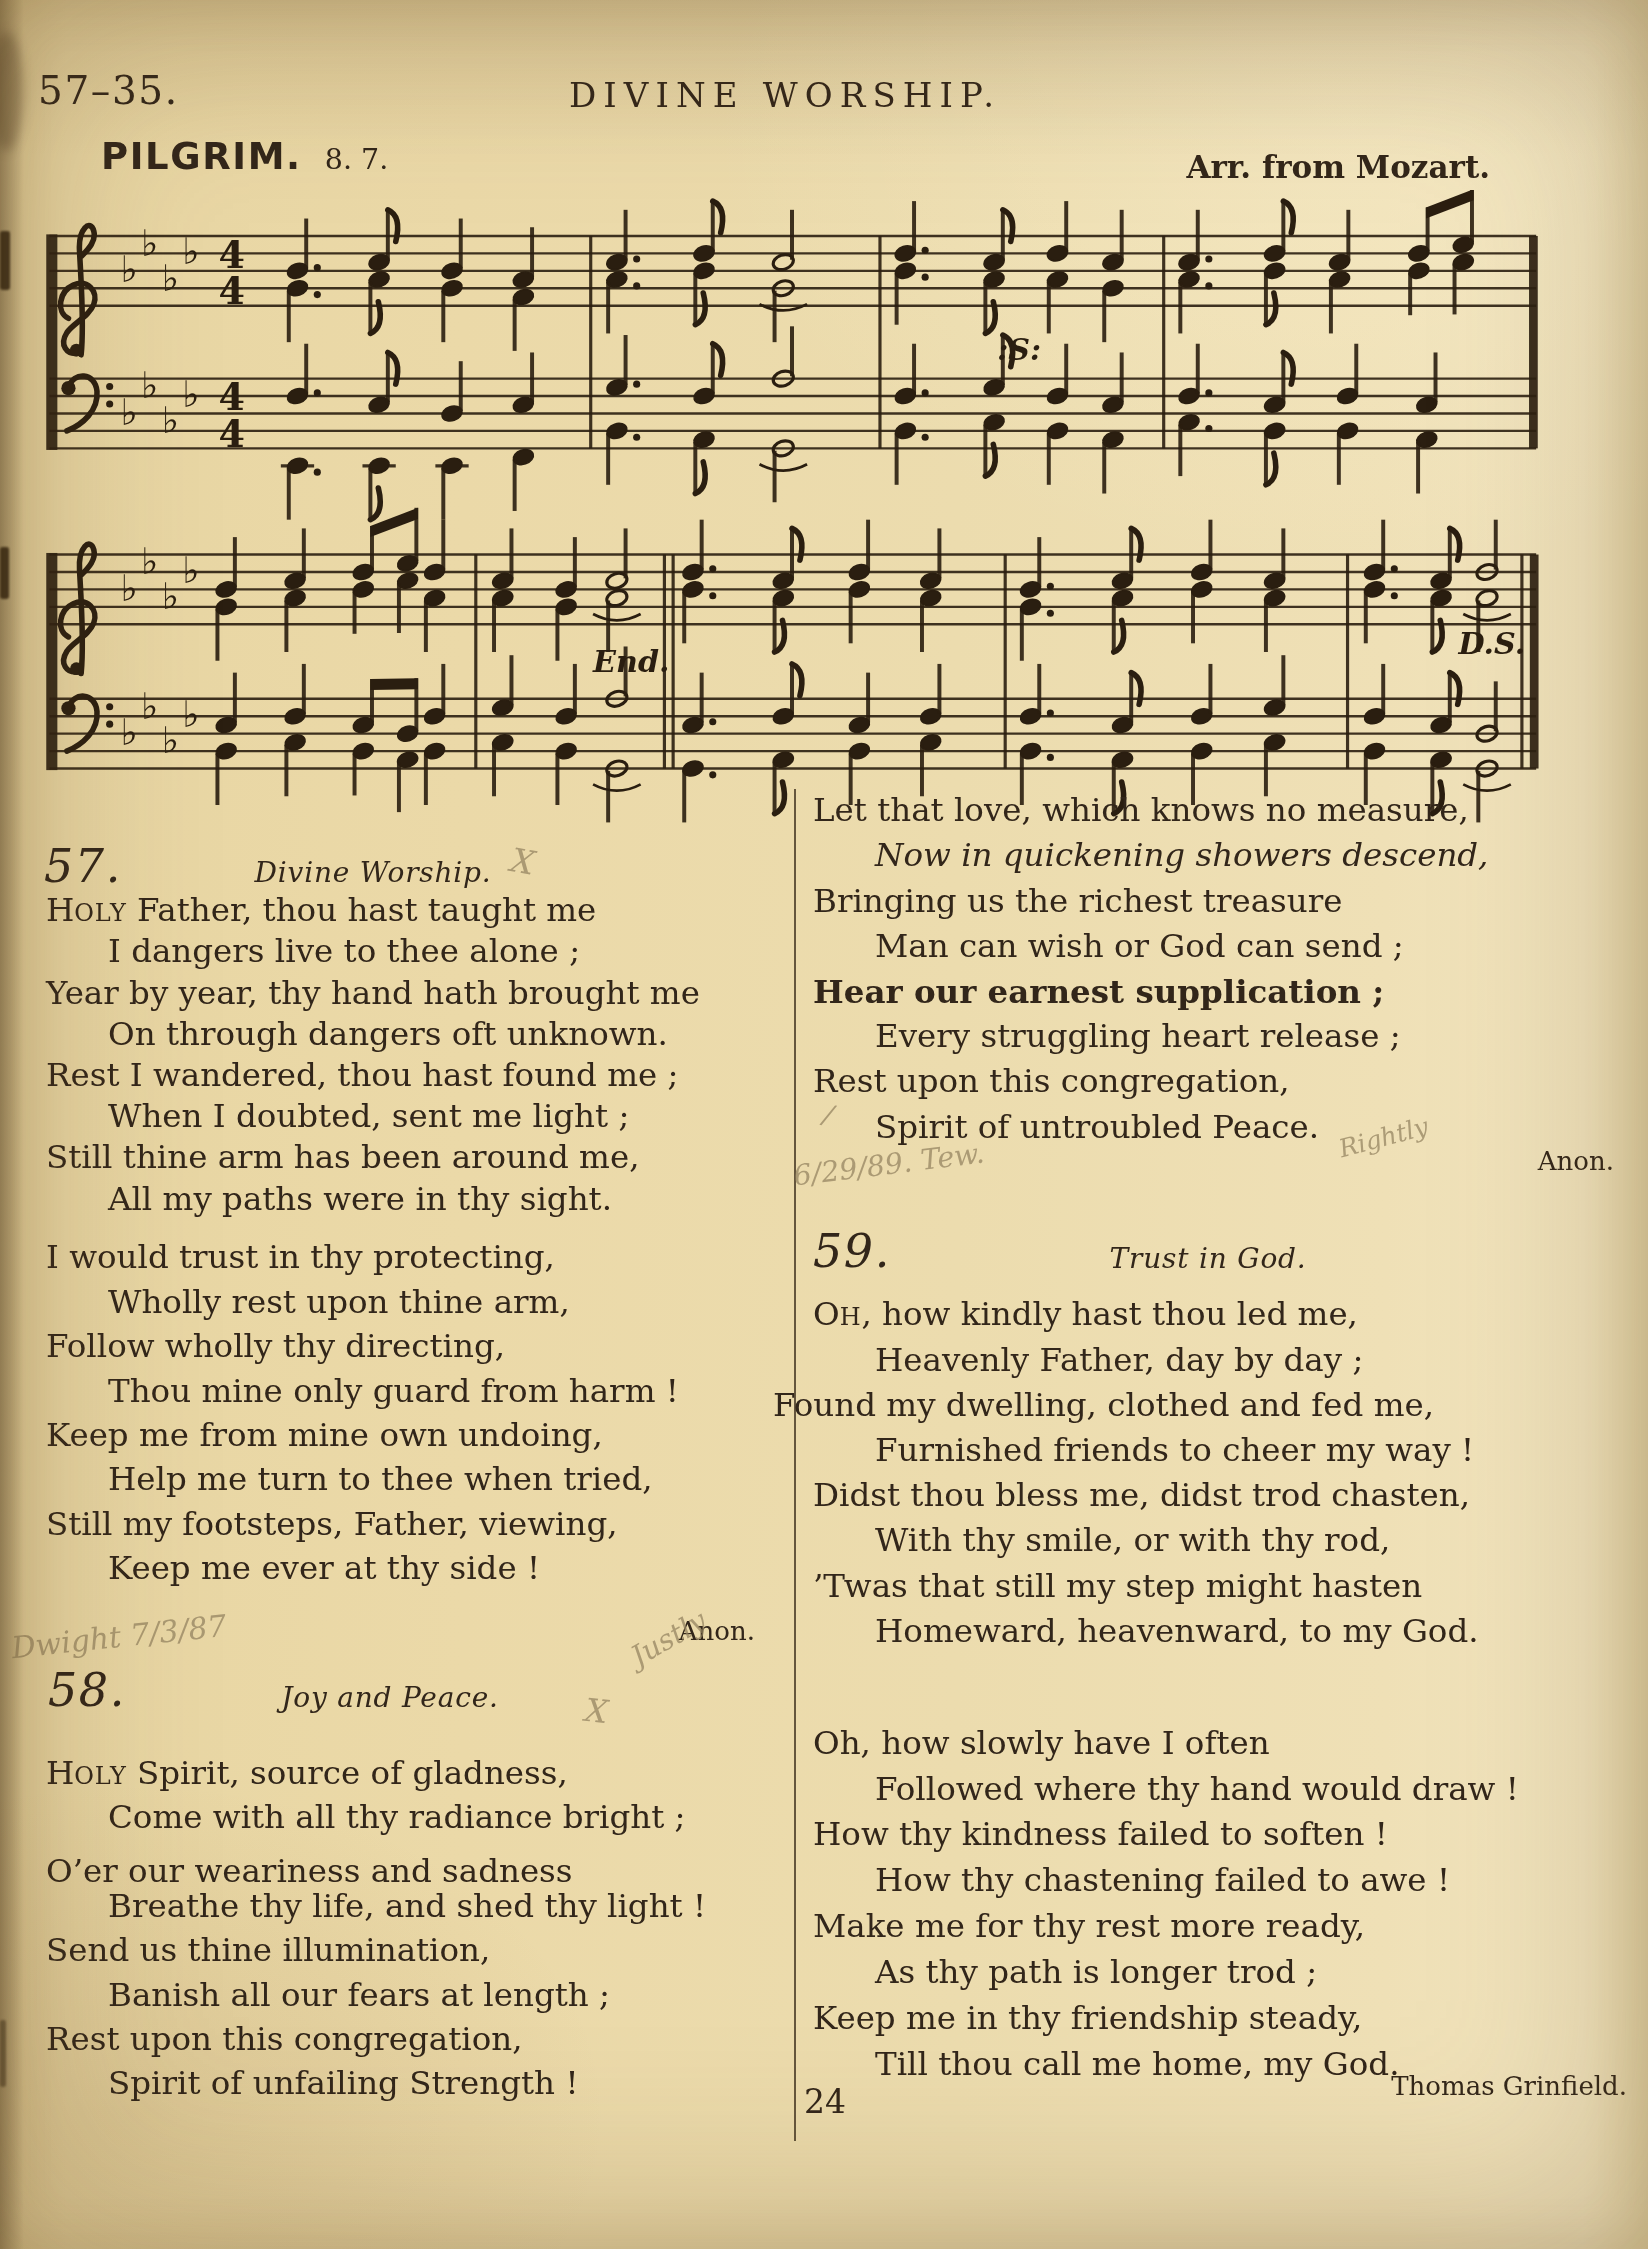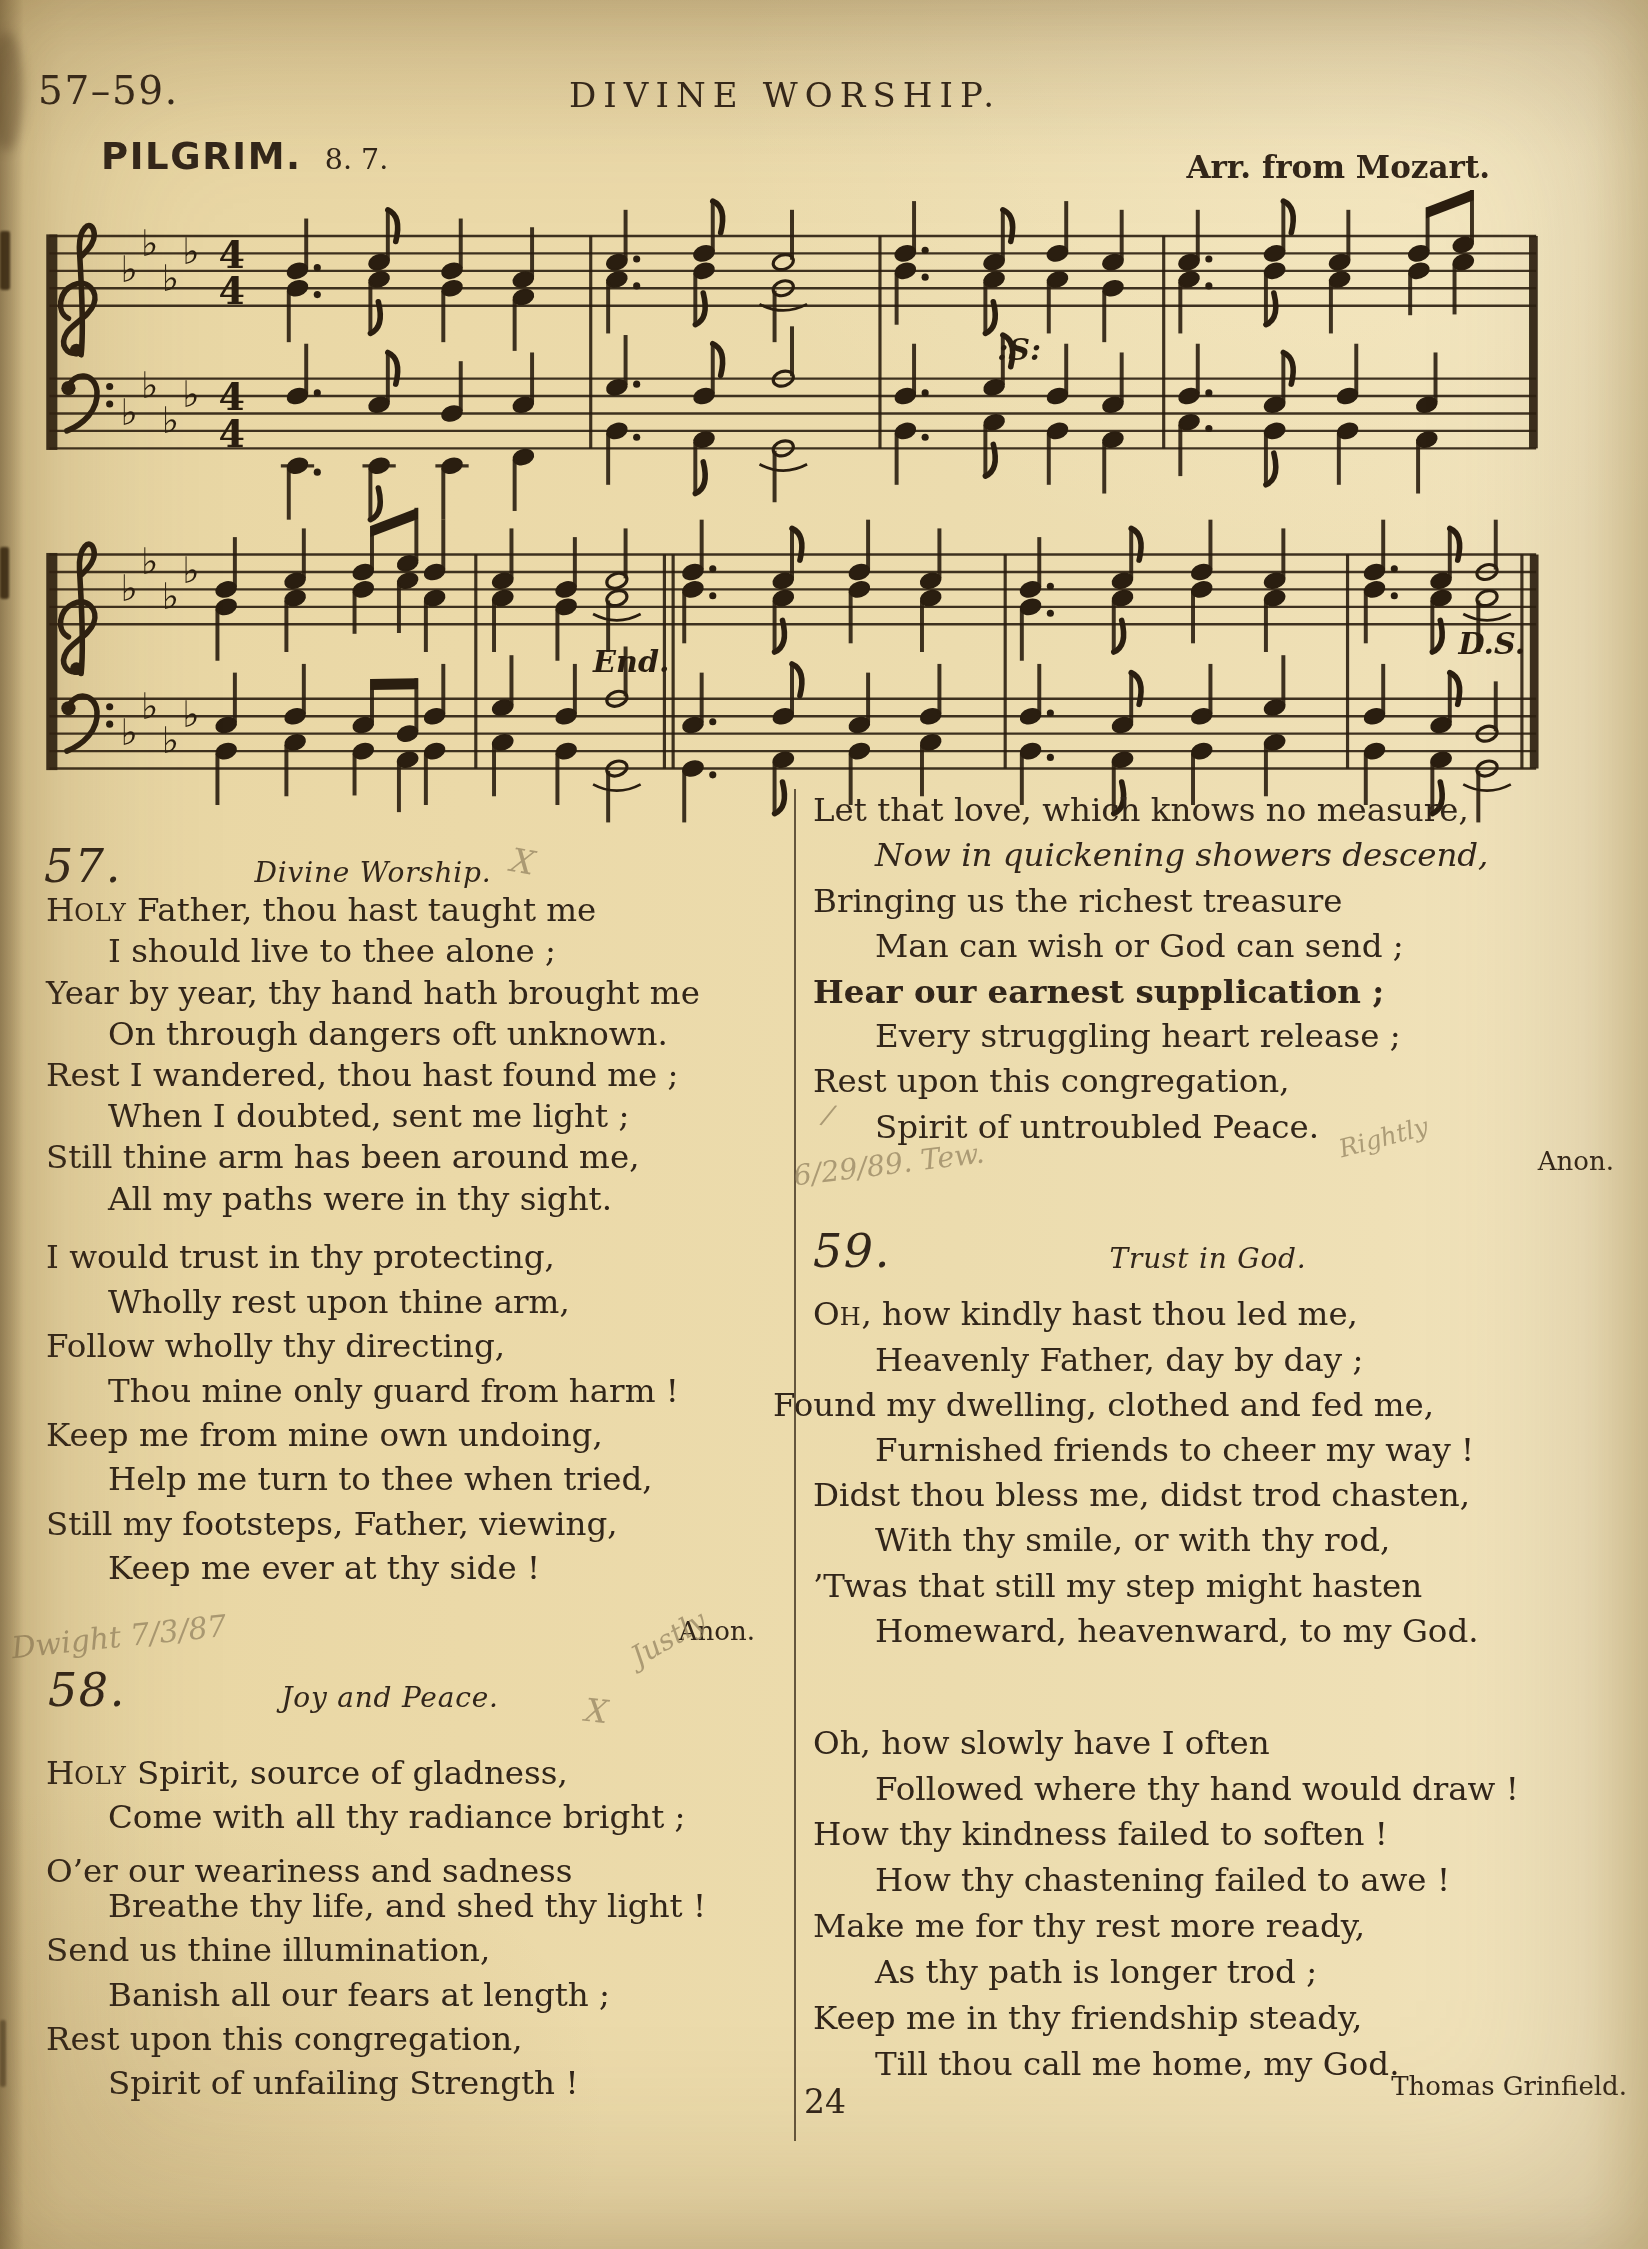--- a/index.html
+++ b/index.html
@@ -43,21 +43,21 @@
 </head>
 <body>
 
 <div class="page">
   <div class="edge-shade"></div>
   <div class="tick" style="left:0;top:231px;width:10.3px;height:59px"></div>
   <div class="tick" style="left:0;top:547px;width:8.7px;height:52px"></div>
   <div class="tick" style="left:0;top:2020px;width:6.3px;height:67px;opacity:.45"></div>
   <div class="smudge" style="left:-11px;top:32px;width:35px;height:119px;background:rgba(45,28,12,.28)"></div>
 
-  <div class="header-range">57–59.</div>
+  <div class="header-range">57–35.</div>
   <div class="header-title">DIVINE WORSHIP.</div>
 
   <div class="tune-line">
     <span class="tune-name">PILGRIM.</span>
     <span class="tune-meter">8. 7.</span>
   </div>
   <div class="arranger">Arr. from Mozart.</div>
 
   <svg id="music-svg" viewBox="0 240 2080 800" style="position:absolute;left:0;top:190px;width:1649px;height:634px">
       <line x1="62" y1="298" x2="1938" y2="298" stroke="#2a1e10" stroke-width="3" stroke-opacity="0.9"></line>
@@ -472,21 +472,21 @@
       <path d="M1846,990 Q1876,1006 1906,990" stroke="#2a1e10" stroke-width="3.5" fill="none"></path>
       <text x="748" y="848" fill="#2a1e10" font-size="38" text-anchor="start" font-style="italic" font-weight="bold">End.</text>
       <text x="1840" y="826" fill="#2a1e10" font-size="38" text-anchor="start" font-style="italic" font-weight="bold">D.S.</text>
     </svg>
 
   <div class="col-rule"></div>
   <div id="hymns">
       <div class="hymn-number" style="left: 44px; top: 839px;">57.</div>
       <div class="hymn-title" style="left: 373px; top: 856px;">Divine Worship.</div>
       <div class="verse-line" style="left: 46px; top: 891px;"><span>H</span><span class="sc">OLY</span><span> Father, thou hast taught me</span></div>
-      <div class="verse-line" style="left: 108px; top: 932px;">I should live to thee alone ;</div>
+      <div class="verse-line" style="left: 108px; top: 932px;">I dangers live to thee alone ;</div>
       <div class="verse-line" style="left: 46px; top: 974px;">Year by year, thy hand hath brought me</div>
       <div class="verse-line" style="left: 108px; top: 1015px;">On through dangers oft unknown.</div>
       <div class="verse-line" style="left: 46px; top: 1056px;">Rest I wandered, thou hast found me ;</div>
       <div class="verse-line" style="left: 108px; top: 1097px;">When I doubted, sent me light ;</div>
       <div class="verse-line" style="left: 46px; top: 1138px;">Still thine arm has been around me,</div>
       <div class="verse-line" style="left: 108px; top: 1180px;">All my paths were in thy sight.</div>
       <div class="verse-line" style="left: 46px; top: 1238px;">I would trust in thy protecting,</div>
       <div class="verse-line" style="left: 108px; top: 1283px;">Wholly rest upon thine arm,</div>
       <div class="verse-line" style="left: 46px; top: 1327px;">Follow wholly thy directing,</div>
       <div class="verse-line" style="left: 108px; top: 1372px;">Thou mine only guard from harm !</div>

